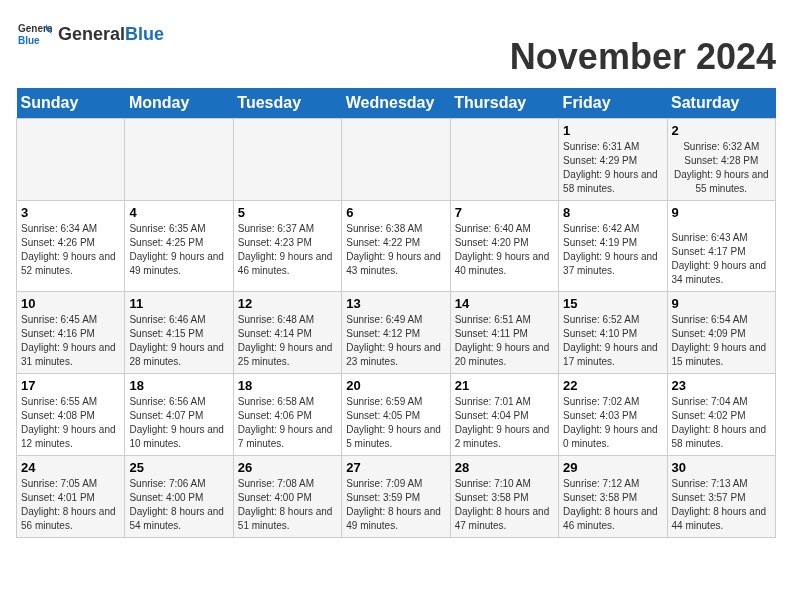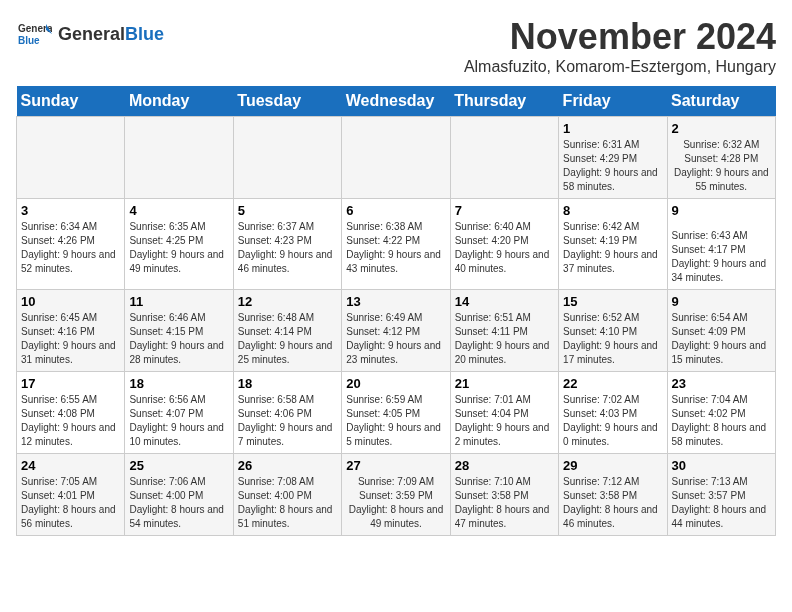--- a/index.html
+++ b/index.html
@@ -25,20 +25,21 @@
       width: 36px;
       height: 36px;
     }
     .title-area {
       text-align: right;
     }
     .month-title {
       font-size: 36px;
       font-weight: bold;
       color: #333;
+      margin-top: 20px;
     }
     .location-title {
       font-size: 16px;
       color: #333;
     }
     table {
       width: 100%;
       border-collapse: collapse;
       font-size: 11px;
     }
@@ -89,21 +90,20 @@
     </svg>
     <div>
       <div style="display:flex; gap:0px; align-items:baseline;">
         <span style="font-size:18px; font-weight:bold; color:#333;">General</span>
         <span style="font-size:18px; font-weight:bold; color:#1a6fbe;">Blue</span>
       </div>
     </div>
   </div>
   <div class="title-area">
     <div class="month-title">November 2024</div>
-    <div class="location-title">Almasfuzito, Komarom-Esztergom, Hungary</div>
   </div>
 </div>
 
 <table>
   <thead>
     <tr>
     <th>Sunday</th>
         <th>Monday</th>
         <th>Tuesday</th>
         <th>Wednesday</th>
@@ -278,21 +278,21 @@
 Daylight: 8 hours and 54 minutes.</div>
         </td>
         <td>
           <div class="day-number">26</div>
           <div class="day-info" style="white-space: pre-line;">Sunrise: 7:08 AM
 Sunset: 4:00 PM
 Daylight: 8 hours and 51 minutes.</div>
         </td>
         <td>
           <div class="day-number">27</div>
-          <div class="day-info" style="white-space: pre-line; text-align: center;">Sunrise: 7:09 AM
+          <div class="day-info" style="white-space: pre-line;">Sunrise: 7:09 AM
 Sunset: 3:59 PM
 Daylight: 8 hours and 49 minutes.</div>
         </td>
         <td>
           <div class="day-number">28</div>
           <div class="day-info" style="white-space: pre-line;">Sunrise: 7:10 AM
 Sunset: 3:58 PM
 Daylight: 8 hours and 47 minutes.</div>
         </td>
         <td>

